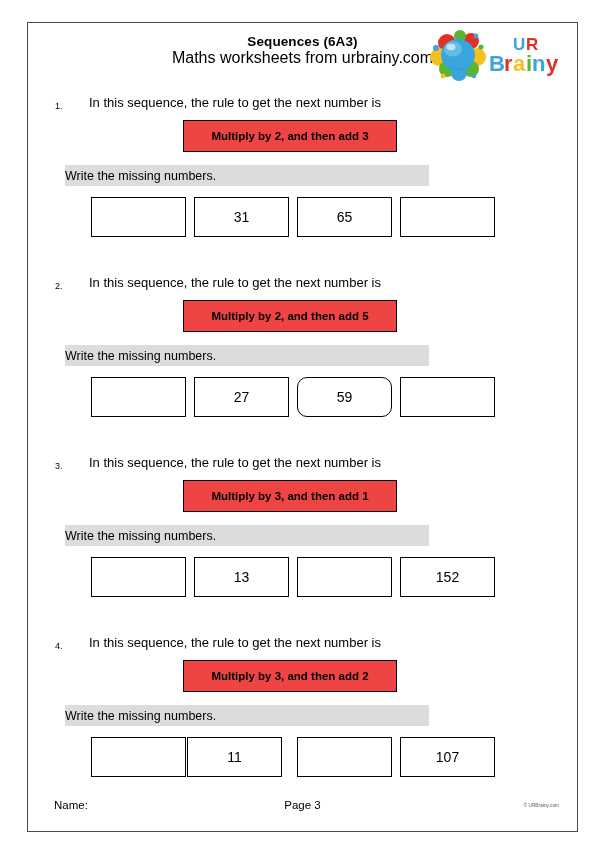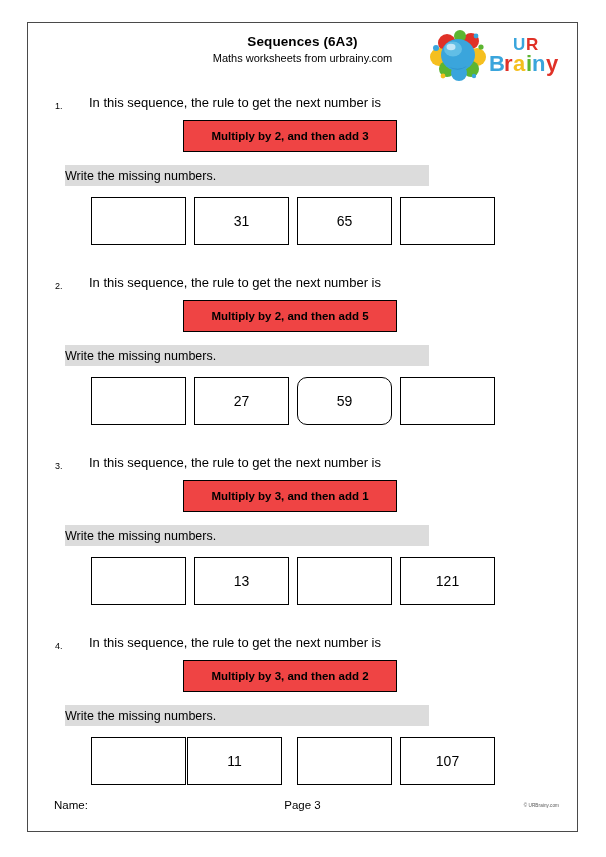--- a/index.html
+++ b/index.html
@@ -40,21 +40,21 @@
     width: 100%;
     text-align: center;
   }
   .title {
     font-size: 13.5px;
     line-height: 17px;
     letter-spacing: 0.1px;
     font-weight: bold;
   }
   .subtitle {
-    font-size: 11px;
+    font-size: 16px;
     line-height: 16px;
   }
 
   
   .logo {
     position: absolute;
     right: 5px;
     top: 4px;
     width: 145px;
     height: 56px;
@@ -111,21 +111,21 @@
     position: absolute;
     left: 63px;
     top: 102px;
     width: 406px;
     height: 32px;
   }
   .answer-box {
     position: absolute;
     top: 0;
     width: 95px;
-    height: 48px;
+    height: 40px;
     border: 1.5px solid #000000;
     box-sizing: border-box;
     display: flex;
     align-items: center;
     justify-content: center;
     font-size: 14px;
     background: #ffffff;
   }
 
   
@@ -242,21 +242,21 @@
 
   <div class="question" style="top:432px;">
     <div class="q-num">3.</div>
     <div class="q-text">In this sequence, the rule to get the next number is</div>
     <div class="rule-box">Multiply by 3, and then add 1</div>
     <div class="instruction-bar">Write the missing numbers.</div>
     <div class="answer-row">
       <div class="answer-box" style="left:0px;"></div>
       <div class="answer-box" style="left:103px;">13</div>
       <div class="answer-box" style="left:206px;"></div>
-      <div class="answer-box" style="left:309px;">121</div>
+      <div class="answer-box" style="left:309px;">152</div>
     </div>
   </div>
 
   <div class="question" style="top:612px;">
     <div class="q-num">4.</div>
     <div class="q-text">In this sequence, the rule to get the next number is</div>
     <div class="rule-box">Multiply by 3, and then add 2</div>
     <div class="instruction-bar">Write the missing numbers.</div>
     <div class="answer-row">
       <div class="answer-box" style="left:0px;"></div>

